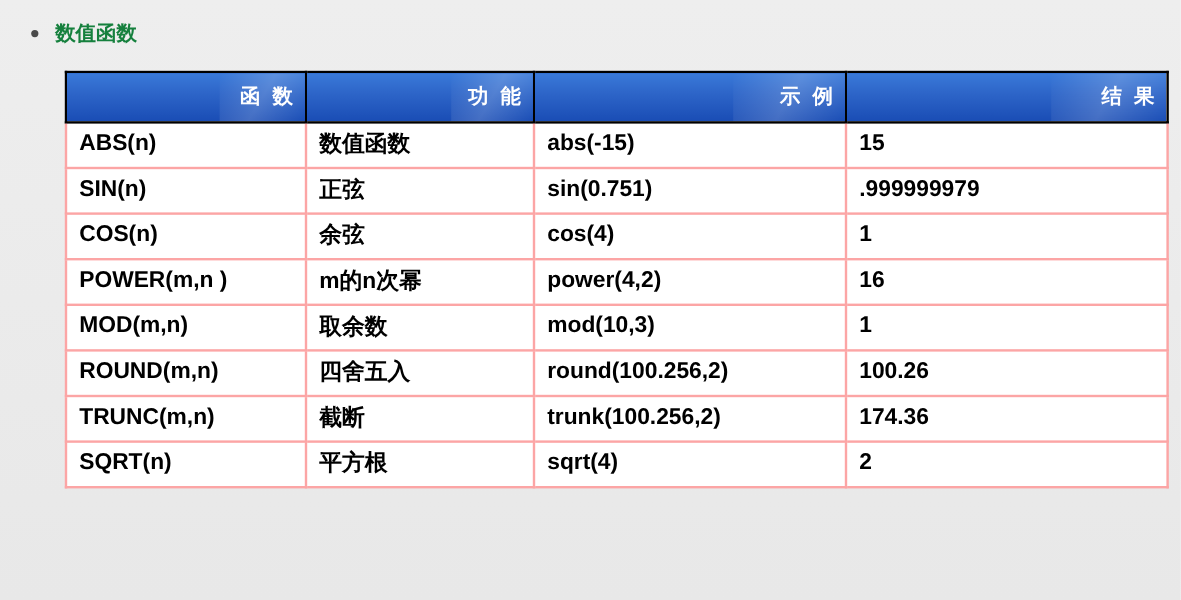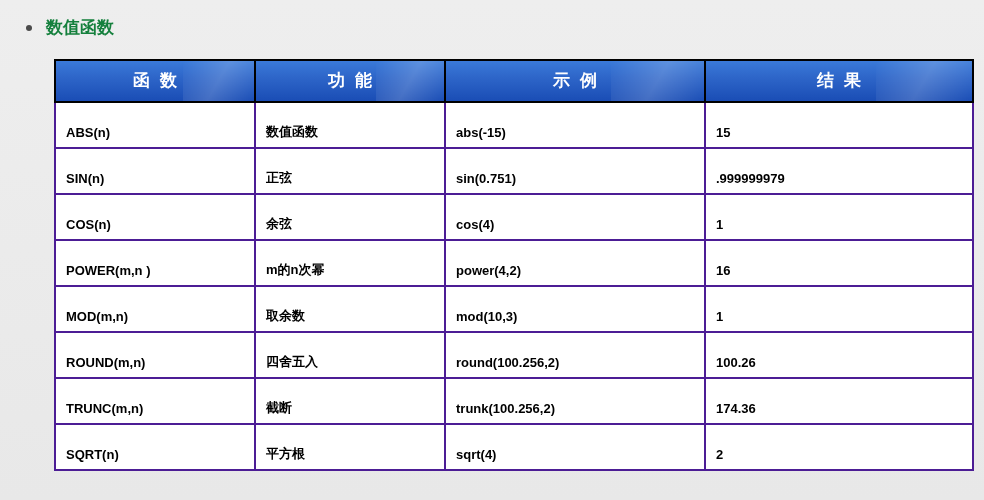--- a/index.html
+++ b/index.html
@@ -41,41 +41,41 @@
     border-collapse: collapse;
     width: 100%;
     table-layout: fixed;
   }
   th {
     background: linear-gradient(to bottom, #3a7ad9 0%, #2e66c9 40%, #1a4db5 100%);
     color: #fff;
     font-weight: 700;
     font-size: 17px;
     letter-spacing: 10px;
-    text-align: center;
+    text-align: right;
     padding: 8px 0 9px 10px;
     border: 2px solid #000;
     position: relative;
     overflow: hidden;
   }
   th::after {
     content: "";
     position: absolute;
     top: 0;
     right: 0;
     width: 36%;
     height: 100%;
     background: linear-gradient(120deg, rgba(255,255,255,0) 0%, rgba(255,255,255,0.18) 50%, rgba(255,255,255,0) 100%);
     pointer-events: none;
   }
   td {
-    border: 2px solid #4c1d95;
+    border: 2px solid #fca5a5;
     background: #fff;
-    padding: 20px 10px 6px 10px;
-    font-size: 13px;
+    padding: 4px 10px 6px 10px;
+    font-size: 19px;
     font-weight: 700;
     vertical-align: middle;
     height: 34px;
   }
   col.c1 { width: 200px; }
   col.c2 { width: 190px; }
   col.c3 { width: 260px; }
   col.c4 { width: 268px; }
 </style>
 </head>

